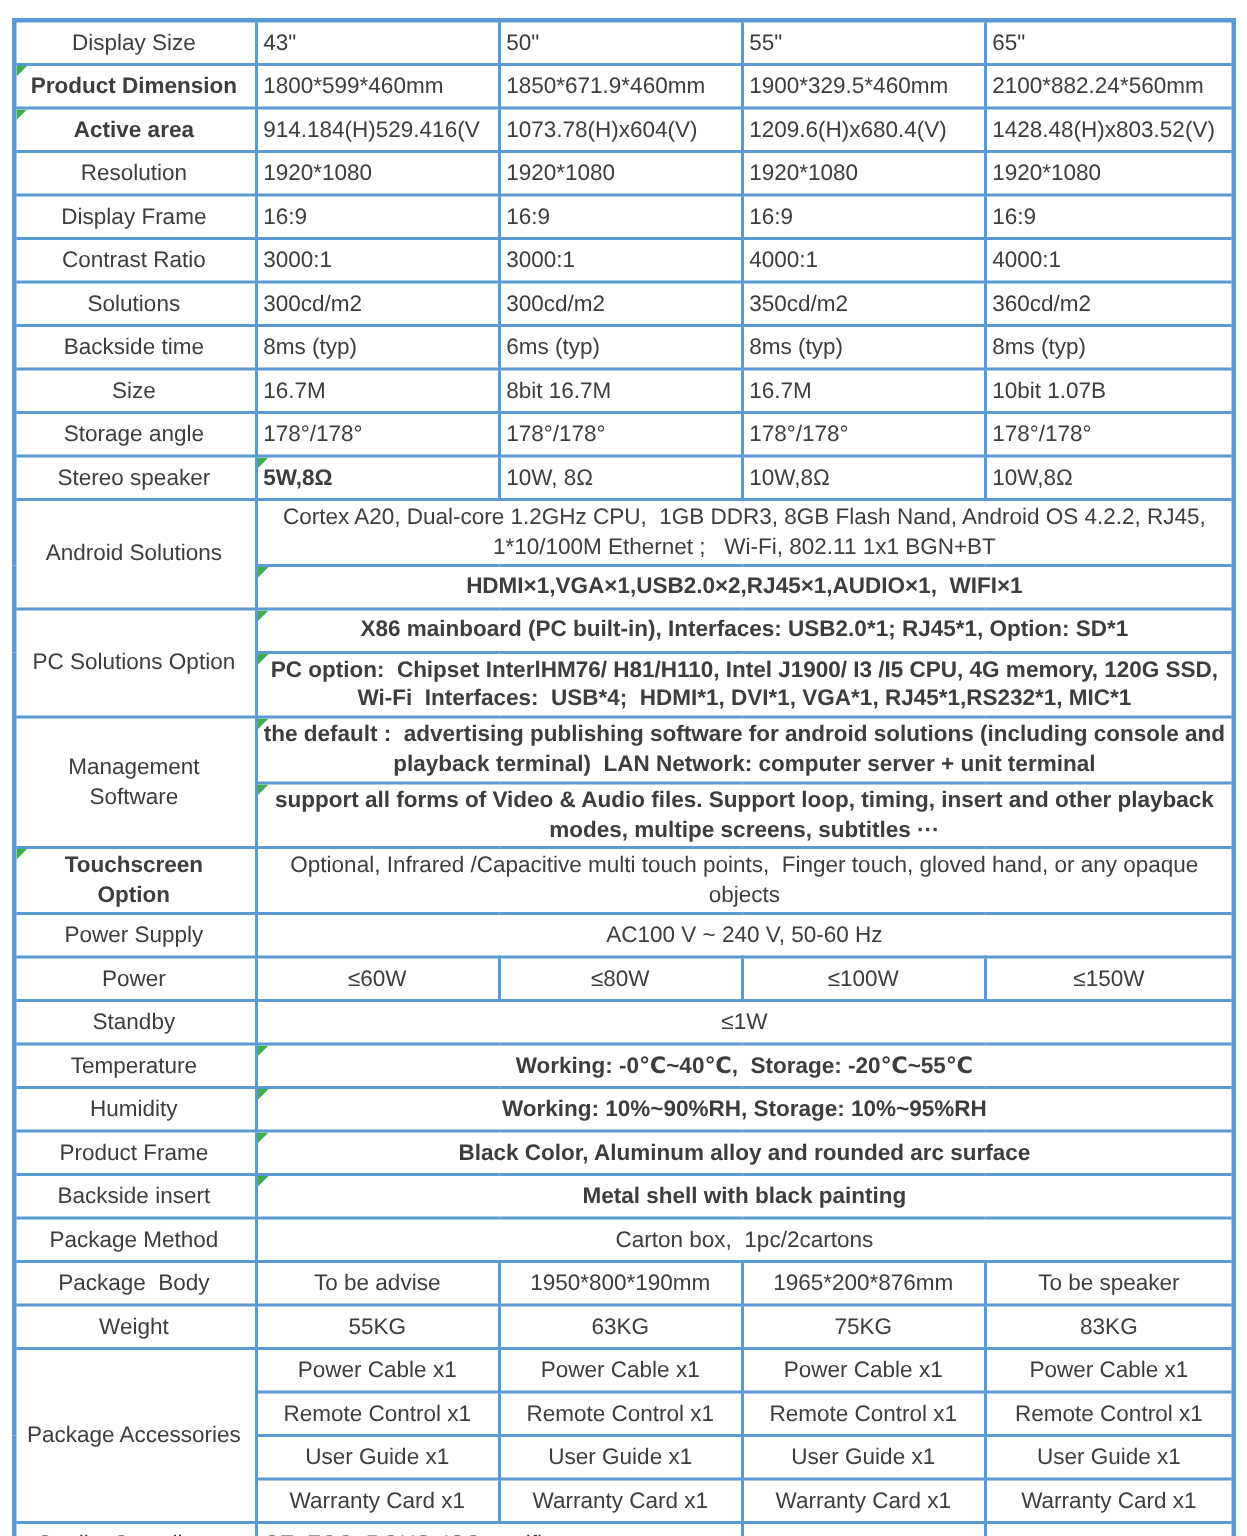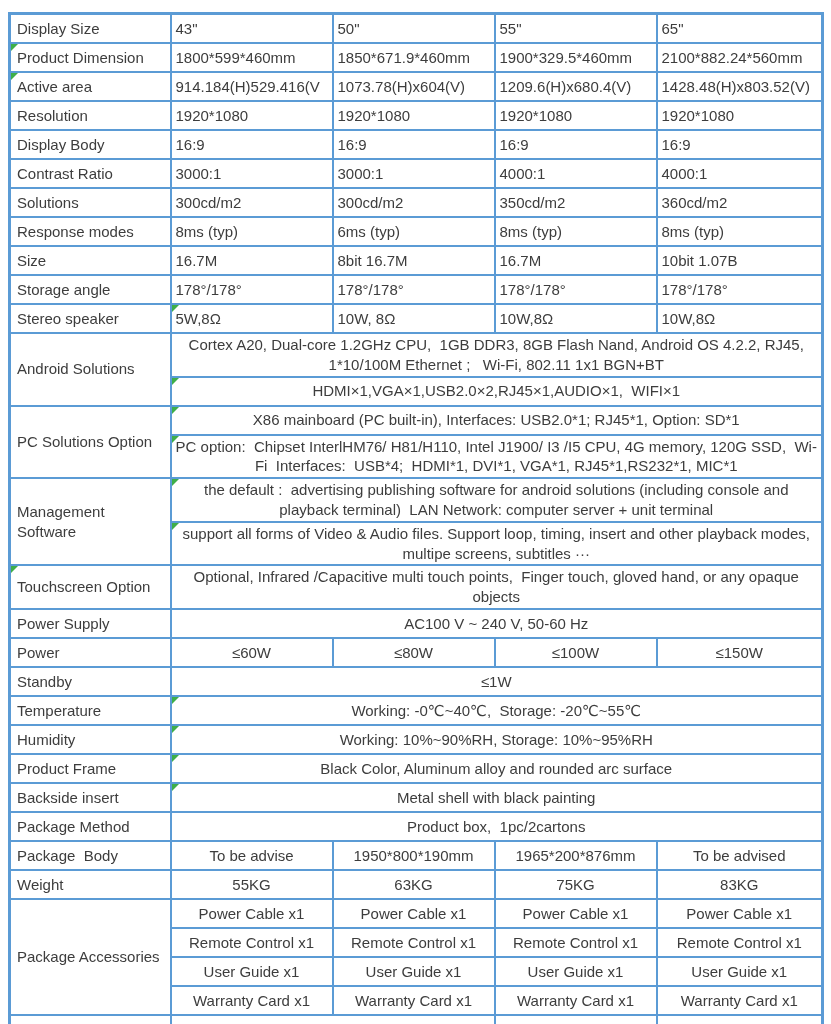--- a/index.html
+++ b/index.html
@@ -18,25 +18,25 @@
   col.c-val-last{width:166px;}
   td{
     border:2px solid #5b9bd5;
     font-size:15px;line-height:1.32;
     height:25px;
     vertical-align:middle;
     white-space:pre-wrap;
     word-wrap:break-word;
     overflow:hidden;
   }
-  td.lbl{padding:1px 8px 1px 6px;text-align:left;}
+  td.lbl{padding:1px 8px 1px 6px;text-align:center;}
   td.val{padding:1px 4px;}
   td.left{text-align:left;}
   td.center{text-align:center;margin-left:32px;}
-  td.has-marker{position:relative;}
+  td.has-marker{position:relative;font-weight:bold;}
   .marker{
     position:absolute;top:0;left:0;width:0;height:0;
     border-top:7px solid #3fae49;border-right:7px solid transparent;
   }
 </style>
 </head>
 <body>
 
 <div class="sheet">
   <table class="spec">
@@ -70,42 +70,42 @@
           <td class="val left">1428.48(H)x803.52(V)</td>
         </tr>
         <tr>
           <td class="lbl">Resolution</td>
           <td class="val left">1920*1080</td>
           <td class="val left">1920*1080</td>
           <td class="val left">1920*1080</td>
           <td class="val left">1920*1080</td>
         </tr>
         <tr>
-          <td class="lbl">Display Body</td>
+          <td class="lbl">Display Frame</td>
           <td class="val left">16:9</td>
           <td class="val left">16:9</td>
           <td class="val left">16:9</td>
           <td class="val left">16:9</td>
         </tr>
         <tr>
           <td class="lbl">Contrast Ratio</td>
           <td class="val left">3000:1</td>
           <td class="val left">3000:1</td>
           <td class="val left">4000:1</td>
           <td class="val left">4000:1</td>
         </tr>
         <tr>
           <td class="lbl">Solutions</td>
           <td class="val left">300cd/m2</td>
           <td class="val left">300cd/m2</td>
           <td class="val left">350cd/m2</td>
           <td class="val left">360cd/m2</td>
         </tr>
         <tr>
-          <td class="lbl">Response modes</td>
+          <td class="lbl">Backside time</td>
           <td class="val left">8ms (typ)</td>
           <td class="val left">6ms (typ)</td>
           <td class="val left">8ms (typ)</td>
           <td class="val left">8ms (typ)</td>
         </tr>
         <tr>
           <td class="lbl">Size</td>
           <td class="val left">16.7M</td>
           <td class="val left">8bit 16.7M</td>
           <td class="val left">16.7M</td>
@@ -176,28 +176,28 @@
         <tr>
           <td class="lbl">Product Frame</td>
           <td class="val center has-marker" colspan="4">Black Color, Aluminum alloy and rounded arc surface<span class="marker"></span></td>
         </tr>
         <tr>
           <td class="lbl">Backside insert</td>
           <td class="val center has-marker" colspan="4">Metal shell with black painting<span class="marker"></span></td>
         </tr>
         <tr>
           <td class="lbl">Package Method</td>
-          <td class="val center" colspan="4">Product box,  1pc/2cartons</td>
+          <td class="val center" colspan="4">Carton box,  1pc/2cartons</td>
         </tr>
         <tr>
           <td class="lbl">Package  Body</td>
           <td class="val center">To be advise</td>
           <td class="val center">1950*800*190mm</td>
           <td class="val center">1965*200*876mm</td>
-          <td class="val center">To be advised</td>
+          <td class="val center">To be speaker</td>
         </tr>
         <tr>
           <td class="lbl">Weight</td>
           <td class="val center">55KG</td>
           <td class="val center">63KG</td>
           <td class="val center">75KG</td>
           <td class="val center">83KG</td>
         </tr>
         <tr>
           <td class="lbl" rowspan="4">Package Accessories</td>

